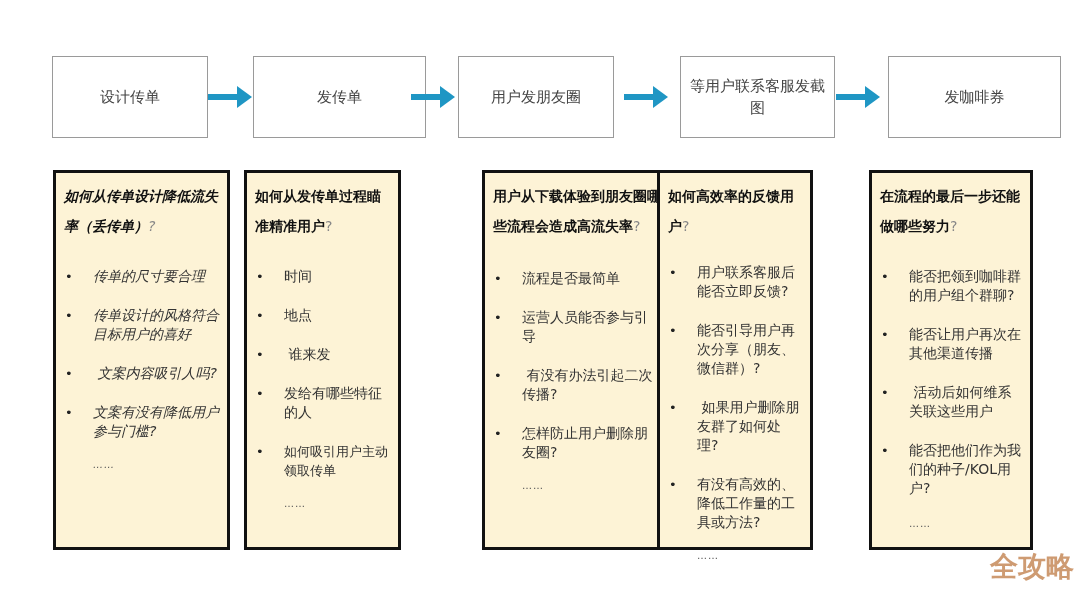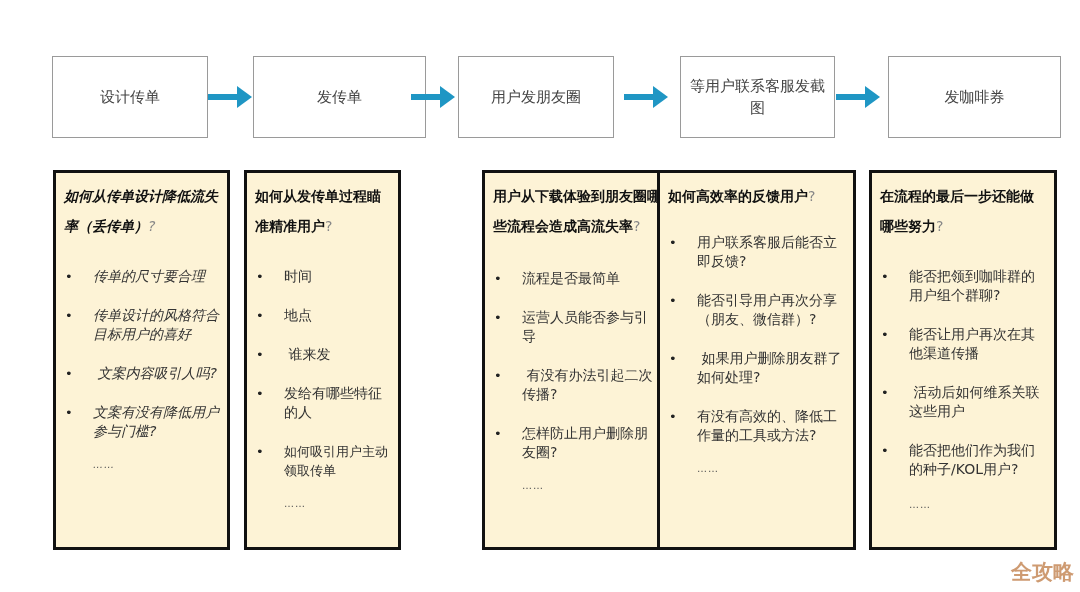--- a/index.html
+++ b/index.html
@@ -29,21 +29,21 @@
   }
   .card .q { font-weight: bold; color: #111; line-height: 30px; font-size: 14px; }
   .card .q .qm { font-weight: normal; color: #888; }
   .card ul { list-style: none; margin-top: 18px; }
   .card li { position: relative; padding-left: 29px; line-height: 19px; margin-bottom: 20px; font-size: 14px; }
   .card li .dot { position: absolute; left: 1px; top: 0; font-size: 13px; color: #222; }
   .card .more { padding-left: 29px; font-size: 10px; color: #555; letter-spacing: 1px; margin-top: -2px; }
 
   .watermark {
     position: absolute; right: 6px; bottom: 6px;
-    font-size: 21px; font-weight: bold; color: #c68a5a; opacity: 0.85;
+    font-size: 28px; font-weight: bold; color: #c68a5a; opacity: 0.85;
   }
 </style>
 </head>
 <body>
 
 <div class="step" style="left:52px; width:156px;">
   <span>设计传单</span>
 </div>
 <div class="arrow" style="left:208px;">
     <div class="shaft"></div>
@@ -105,32 +105,32 @@
   <div class="q"><span>用户从下载体验到朋友圈哪些流程会造成高流失率</span><span class="qm">?</span></div>
   <ul style="margin-top:28px;">
     <li><span class="dot">•</span><span>流程是否最简单</span></li>
     <li><span class="dot">•</span><span>运营人员能否参与引导</span></li>
     <li><span class="dot">•</span><span style="white-space:pre-wrap;"> 有没有办法引起二次传播?</span></li>
     <li><span class="dot">•</span><span>怎样防止用户删除朋友圈?</span></li>
   </ul>
   <div class="more">……</div>
 </div>
 
-<div class="card" style="left:657px; width:199px;">
+<div class="card" style="left:657px; width:156px;">
   <div class="q"><span>如何高效率的反馈用户</span><span class="qm">?</span></div>
   <ul style="margin-top:22px;">
     <li><span class="dot">•</span><span>用户联系客服后能否立即反馈?</span></li>
     <li><span class="dot">•</span><span>能否引导用户再次分享（朋友、微信群）?</span></li>
     <li><span class="dot">•</span><span style="white-space:pre-wrap;"> 如果用户删除朋友群了如何处理?</span></li>
     <li><span class="dot">•</span><span>有没有高效的、降低工作量的工具或方法?</span></li>
   </ul>
   <div class="more">……</div>
 </div>
 
-<div class="card" style="left:869px; width:188px;">
+<div class="card" style="left:869px; width:164px;">
   <div class="q"><span>在流程的最后一步还能做哪些努力</span><span class="qm">?</span></div>
   <ul style="margin-top:26px;">
     <li><span class="dot">•</span><span>能否把领到咖啡群的用户组个群聊?</span></li>
     <li><span class="dot">•</span><span>能否让用户再次在其他渠道传播</span></li>
     <li><span class="dot">•</span><span style="white-space:pre-wrap;"> 活动后如何维系关联这些用户</span></li>
     <li><span class="dot">•</span><span>能否把他们作为我们的种子/KOL用户?</span></li>
   </ul>
   <div class="more" style="margin-top:20px;">……</div>
 </div>
 

